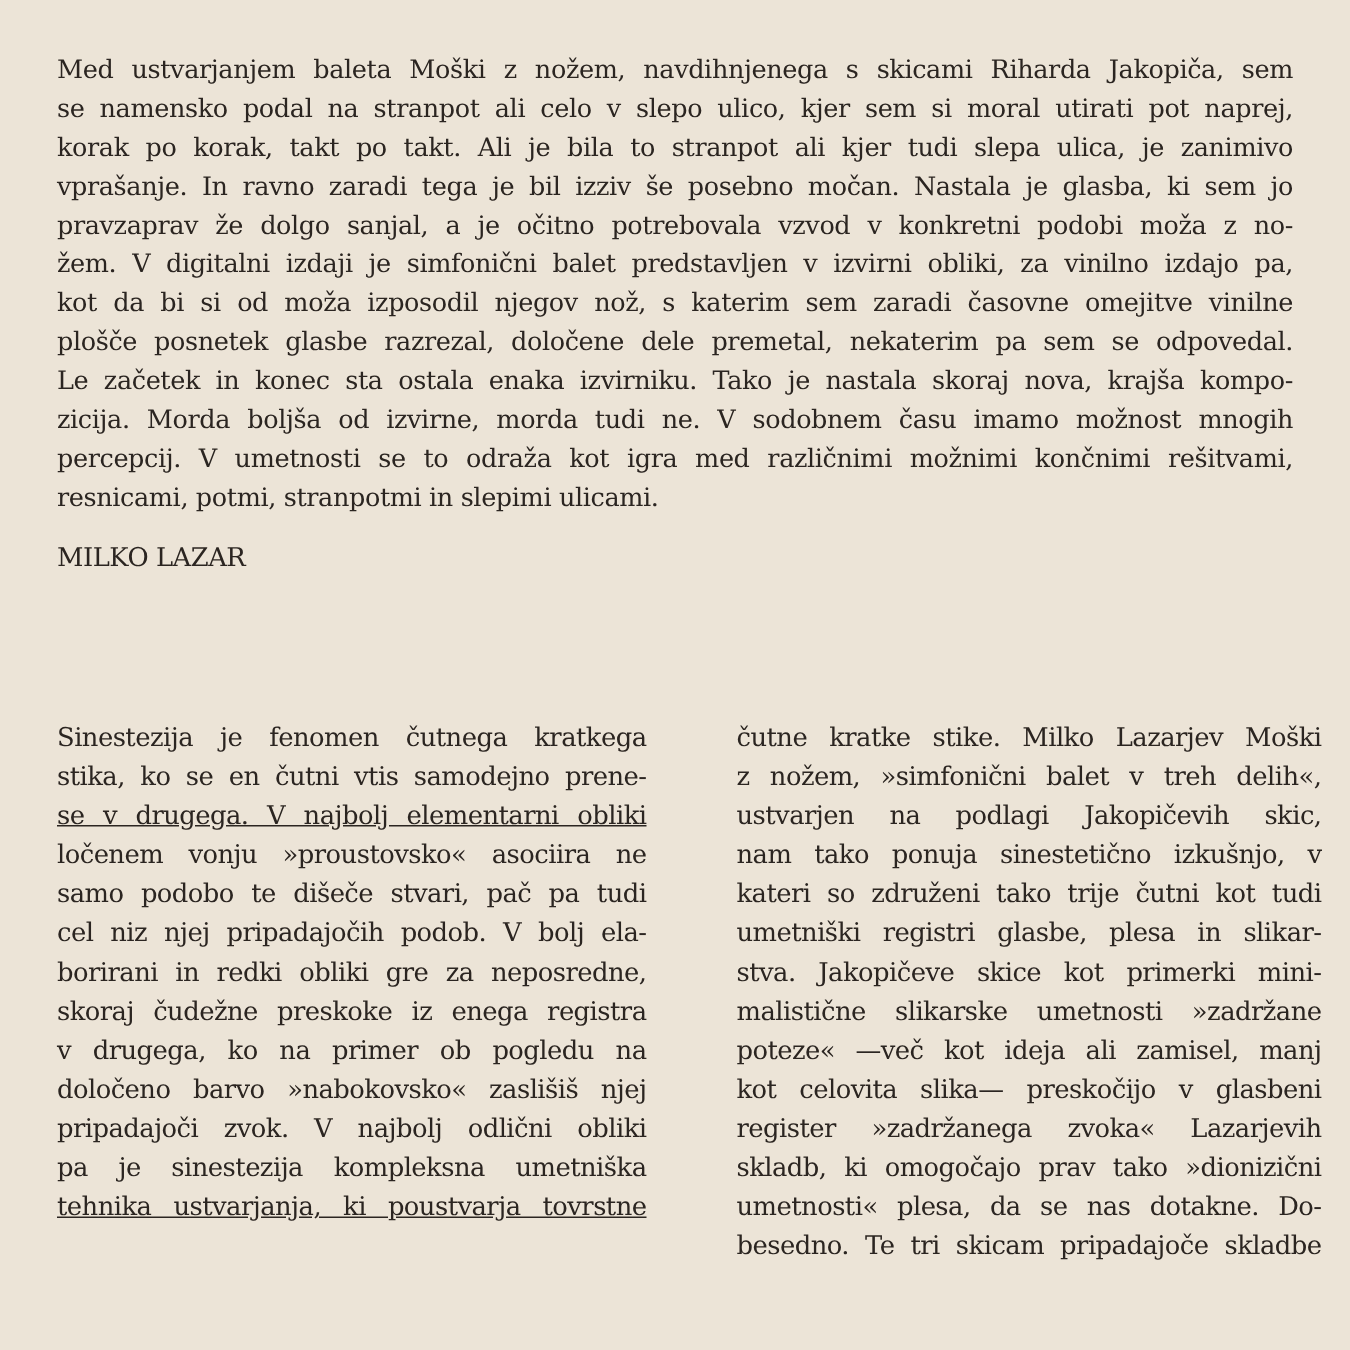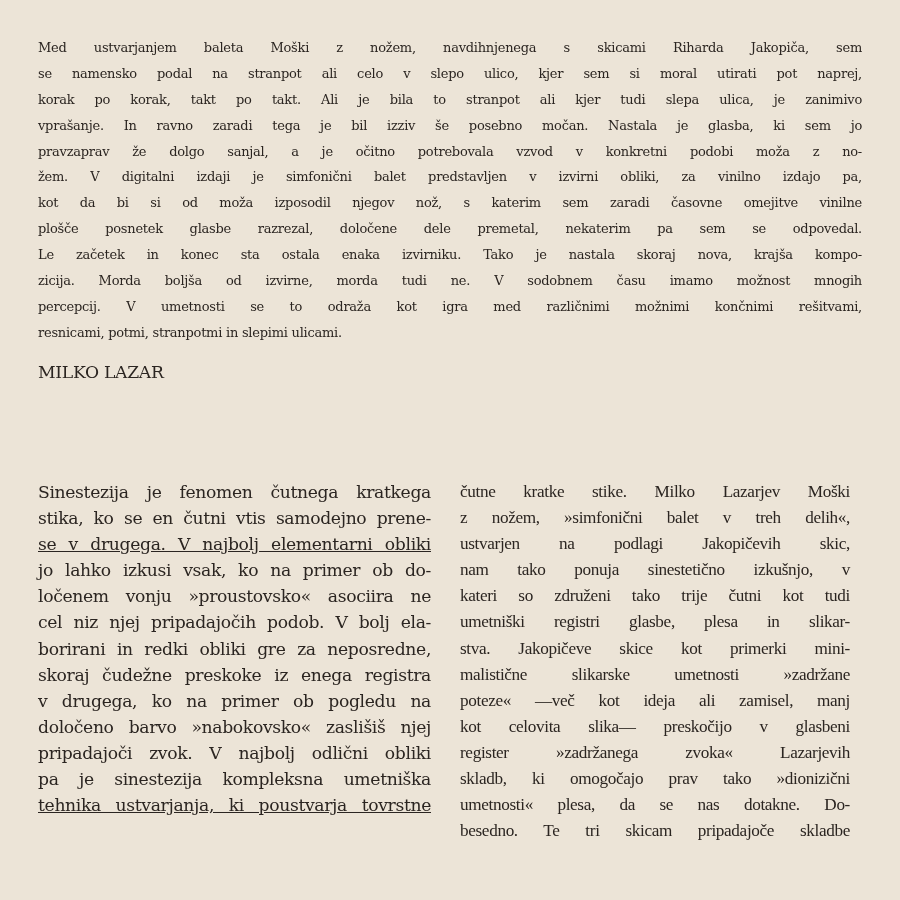--- a/index.html
+++ b/index.html
@@ -22,21 +22,21 @@
   }
   .intro {
     position: absolute;
     left: 38px;
     top: 35px;
     width: 824px;
   }
   .line {
     display: block;
     white-space: nowrap;
-    font-size: 13px;
+    font-size: 17px;
     line-height: 25.9px;
     height: 25.9px;
     letter-spacing: -0.25px;
     text-align: justify;
     text-align-last: justify;
   }
   .line.last {
     text-align-last: left;
   }
   .signature {
@@ -49,23 +49,22 @@
   }
   .col {
     position: absolute;
     top: 479px;
   }
   .col-left {
     left: 38px;
     width: 393px;
   }
   .col-right {
-    left: 460px;
+    left: 491px;
     width: 390px;
-    font-family: Liberation Serif, serif;
   }
   .col .line {
     font-size: 17.2px;
     line-height: 26.1px;
     height: 26.1px;
     letter-spacing: -0.35px;
   }
 </style>
 </head>
 <body>
@@ -86,22 +85,22 @@
     <span class="line" style="display: block; white-space: normal; width: 824px;">percepcij. V umetnosti se to odraža kot igra med različnimi možnimi končnimi rešitvami,</span>
     <span class="line last" style="display: block;">resnicami, potmi, stranpotmi in slepimi ulicami.</span>
   </div>
 
   <div class="signature">MILKO LAZAR</div>
 
   <div class="col col-left">
     <span class="line" style="display: block; white-space: normal; width: 393px;">Sinestezija je fenomen čutnega kratkega</span>
     <span class="line" style="display: block; white-space: normal; width: 393px;">stika, ko se en čutni vtis samodejno prene-</span>
     <span class="line" style="display: block; white-space: normal; width: 393px; text-decoration: underline;">se v drugega. V najbolj elementarni obliki</span>
-    <span class="line" style="display: block; white-space: normal; width: 393px;">jo lahko izkusi vsak, ko na primer ob do-</span>
     <span class="line" style="display: block; white-space: normal; width: 393px;">ločenem vonju »proustovsko« asociira ne</span>
+    <span class="line" style="display: block; white-space: normal; width: 393px;">samo podobo te dišeče stvari, pač pa tudi</span>
     <span class="line" style="display: block; white-space: normal; width: 393px;">cel niz njej pripadajočih podob. V bolj ela-</span>
     <span class="line" style="display: block; white-space: normal; width: 393px;">borirani in redki obliki gre za neposredne,</span>
     <span class="line" style="display: block; white-space: normal; width: 393px;">skoraj čudežne preskoke iz enega registra</span>
     <span class="line" style="display: block; white-space: normal; width: 393px;">v drugega, ko na primer ob pogledu na</span>
     <span class="line" style="display: block; white-space: normal; width: 393px;">določeno barvo »nabokovsko« zaslišiš njej</span>
     <span class="line" style="display: block; white-space: normal; width: 393px;">pripadajoči zvok. V najbolj odlični obliki</span>
     <span class="line" style="display: block; white-space: normal; width: 393px;">pa je sinestezija kompleksna umetniška</span>
     <span class="line" style="display: block; white-space: normal; width: 393px; text-decoration: underline;">tehnika ustvarjanja, ki poustvarja tovrstne</span>
   </div>
 

